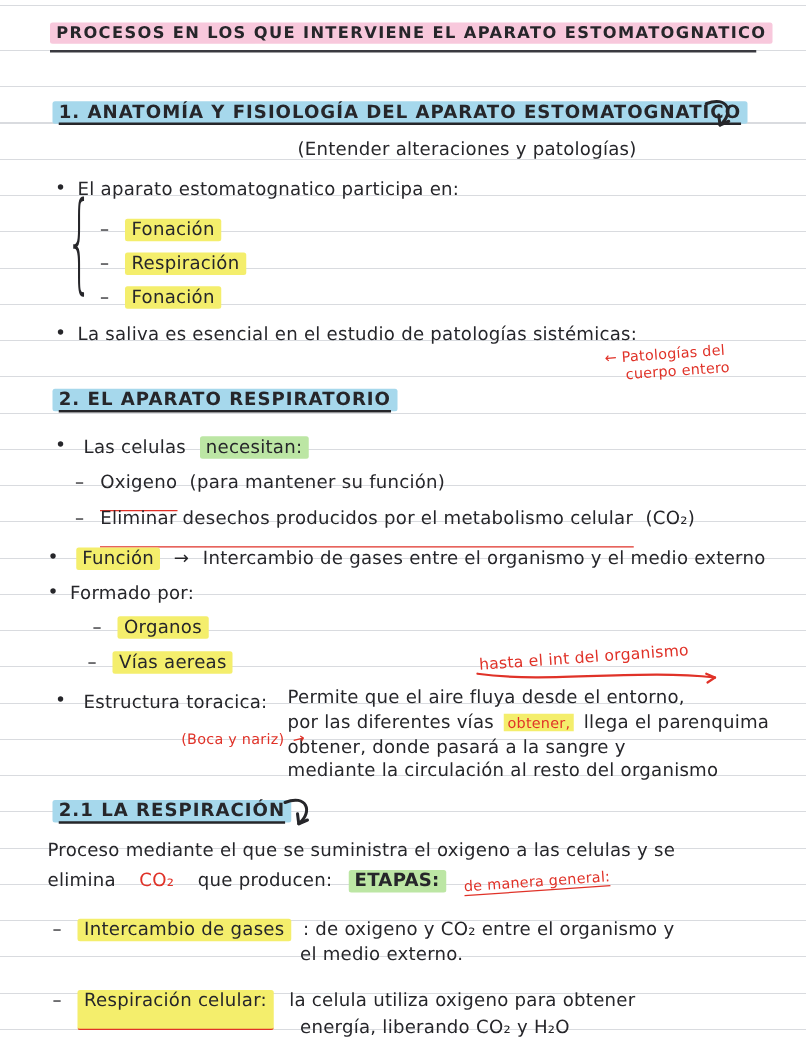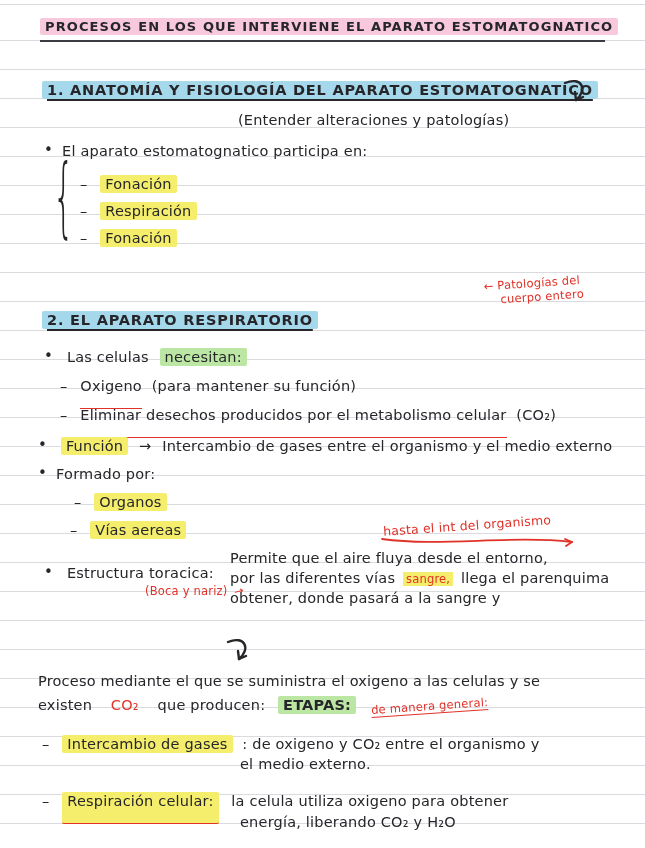--- a/index.html
+++ b/index.html
@@ -67,20 +67,21 @@
   <div class="row dash" style="left:80px;top:176px;">
     <span class="hl hl-yellow">Fonación</span>
   </div>
   <div class="row dash" style="left:80px;top:203px;">
     <span class="hl hl-yellow">Respiración</span>
   </div>
   <div class="row dash" style="left:80px;top:230px;">
     <span class="hl hl-yellow">Fonación</span>
   </div>
 
+  <div class="row bullet" style="left:44px;top:258px;"><span>La saliva es esencial en el estudio de patologías sistémicas:</span></div>
   <div class="row small-red note-tilt" style="left:484px;top:276px;line-height:14px;">
     <span>←</span>
     <span>Patologías del</span><br>
     <span style="margin-left:16px;display:inline-block;">cuerpo entero</span>
   </div>
 
   <div class="row" style="left:42px;top:312px;">
     <span class="hl hl-blue heading underline-ink">2. EL APARATO RESPIRATORIO</span>
   </div>
 
@@ -114,46 +115,50 @@
   </div>
 
   <div class="row small-red note-tilt" style="left:383px;top:518px;font-size:12.5px;">hasta el int del organismo</div>
   <div class="row" style="left:380px;top:534px;">
     <svg width="200" height="16" viewBox="0 0 200 16">
       <path d="M2 5 C 60 13, 130 1, 192 8" fill="none" stroke="#e03228" stroke-width="1.8" stroke-linecap="round"></path>
       <path d="M192 8 l -7 -3 M192 8 l -6 4" fill="none" stroke="#e03228" stroke-width="1.8" stroke-linecap="round"></path>
     </svg>
   </div>
 
-  <div class="row bullet" style="left:44px;top:552px;margin-top:12px;">
+  <div class="row bullet" style="left:44px;top:552px;">
     <span>Estructura toracica:</span>
   </div>
   <div class="row" style="left:230px;top:550px;">Permite que el aire fluya desde el entorno,</div>
   <div class="row" style="left:230px;top:570px;">
     <span>por las diferentes vías</span>
-    <span class="small-red" style="background:#f4ee6c;padding:0 3px;margin:0 3px;">sangre,</span>
+    <span class="small-red" style="background:#f4ee6c;padding:0 3px;margin:0 3px;">obtener,</span>
     <span>llega el parenquima</span>
   </div>
   <div class="row" style="left:230px;top:590px;">obtener, donde pasará a la sangre y</div>
+  <div class="row" style="left:230px;top:609px;">mediante la circulación al resto del organismo</div>
 
   <div class="row small-red" style="left:145px;top:584px;">
     <span>(Boca y nariz)</span>
     <span style="display:inline-block;transform:rotate(-14deg);margin-left:3px;">→</span>
   </div>
 
+  <div class="row" style="left:42px;top:641px;">
+    <span class="hl hl-blue heading underline-ink">2.1 LA RESPIRACIÓN</span>
+  </div>
   <div class="row" style="left:225px;top:637px;">
     <svg width="26" height="34" viewBox="0 0 26 34">
       <path d="M3 5 C 20 -2, 26 12, 14 22" fill="none" stroke="#26262a" stroke-width="2.4" stroke-linecap="round"></path>
       <path d="M14 22 L21 19 M14 22 L13 14" fill="none" stroke="#26262a" stroke-width="2.4" stroke-linecap="round"></path>
     </svg>
   </div>
 
   <div class="row" style="left:38px;top:673px;">Proceso mediante el que se suministra el oxigeno a las celulas y se</div>
   <div class="row" style="left:38px;top:697px;">
-    <span>existen</span>
+    <span>elimina</span>
     <span class="red" style="margin:0 14px;">CO₂</span>
     <span>que producen:</span>
     <span class="hl hl-green bold" style="margin-left:8px;">ETAPAS:</span>
     <span class="small-red note-tilt" style="display:inline-block;margin-left:10px;border-bottom:1.4px solid #e03228;">de manera general:</span>
   </div>
 
   <div class="row dash" style="left:42px;top:736px;">
     <span class="hl hl-yellow">Intercambio de gases</span>
     <span style="margin-left:5px;">: de oxigeno y CO₂ entre el organismo y</span>
   </div>

